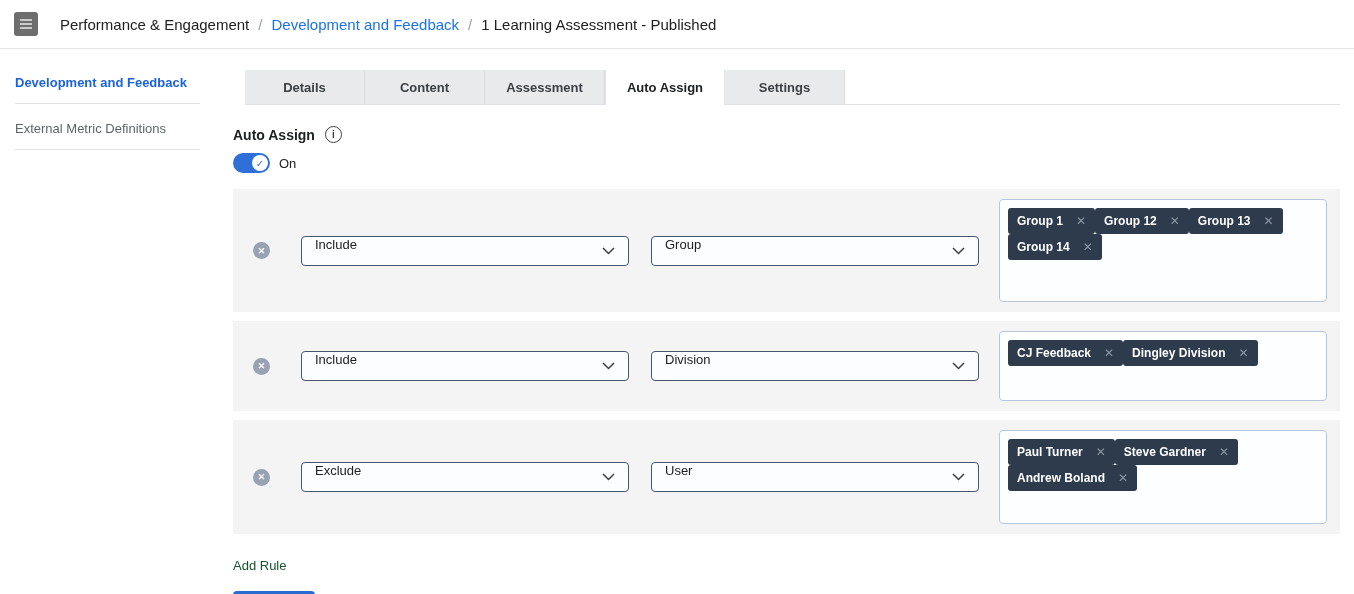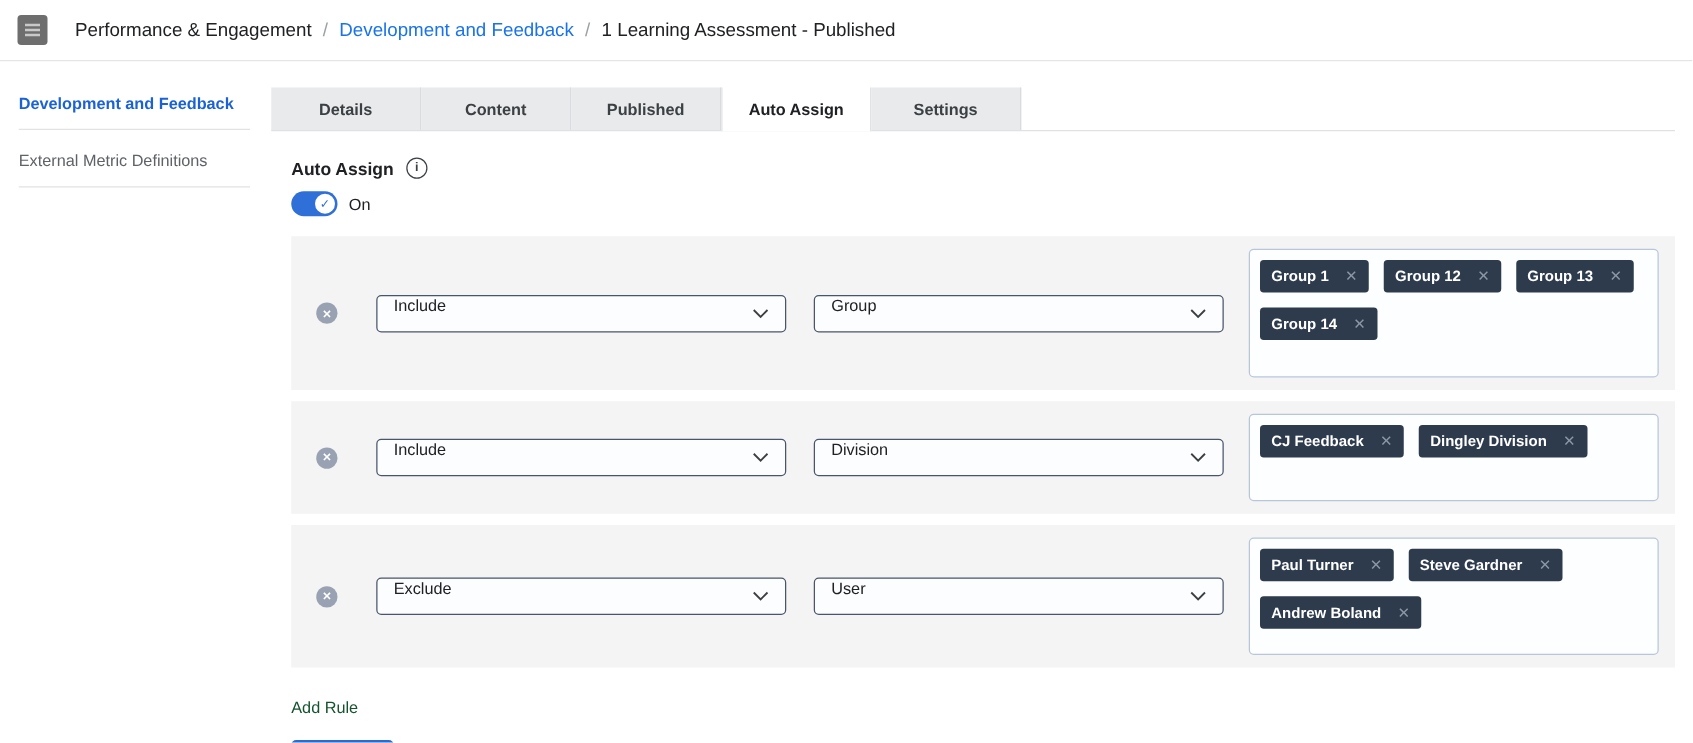--- a/index.html
+++ b/index.html
@@ -58,20 +58,21 @@
   .side-item + .side-item { padding-top: 17px; }
   .side-item.active { color: #1b62d4; font-weight: 700; }
 
   
   .main { flex: 1 1 auto; padding-right: 14px; min-width: 0; }
 
   .tabbar {
     margin-top: 21px;
     display: flex;
     border-bottom: 1px solid #dfe1e4;
+    margin-left: 28px;
   }
   .tab {
     width: 120px; height: 34px;
     background: #e8eaec;
     border-right: 1px solid #d9dbde;
     display: flex; align-items: center; justify-content: center;
     font-size: 13px; font-weight: 700; color: #3c4043;
     cursor: pointer;
   }
   .tab.active {
@@ -149,21 +150,21 @@
   .select.second { margin-right: 20px; }
   .chev { display: flex; align-items: center; }
 
   .tagbox {
     width: 328px;
     border: 1px solid #b9c6da;
     border-radius: 4px;
     background: #fdfeff;
     padding: 8px;
     display: flex; flex-wrap: wrap;
-    gap: 12px;
+    gap: 0;
     align-content: flex-start;
     flex: 0 0 auto;
     cursor: text;
   }
   .tagbox.h-lg { height: 103px; }
   .tagbox.h-sm { height: 70px; }
   .tagbox.h-md { height: 94px; }
 
   .chip {
     background: #2d3b4d;
@@ -226,21 +227,21 @@
 
   <div class="sidebar">
     <div class="side-item active">Development and Feedback</div>
     <div class="side-item">External Metric Definitions</div>
   </div>
 
   <div class="main">
     <div class="tabbar">
       <div class="tab">Details</div>
       <div class="tab">Content</div>
-      <div class="tab">Published</div>
+      <div class="tab">Assessment</div>
       <div class="tab active">Auto Assign</div>
       <div class="tab">Settings</div>
     </div>
 
     <div class="content">
       <div class="aa-header">
         <span class="aa-title">Auto Assign</span>
         <span class="info-icon">i</span>
       </div>
 

